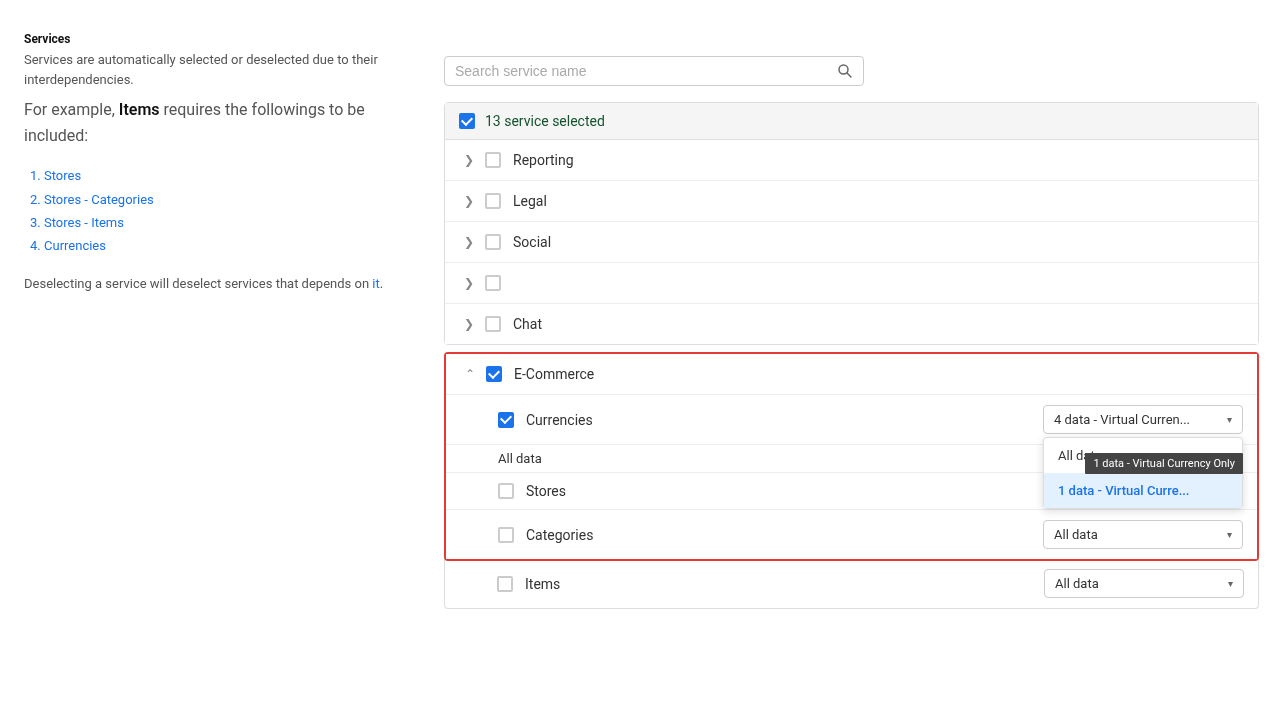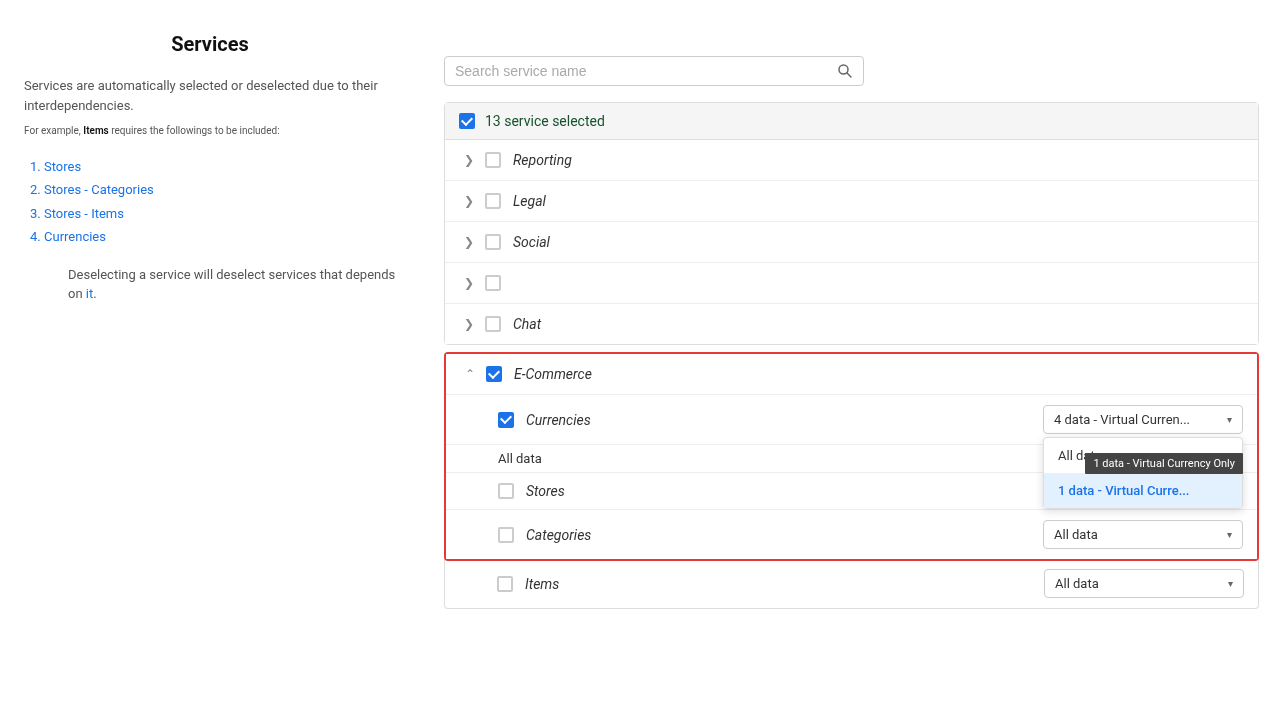--- a/index.html
+++ b/index.html
@@ -1,25 +1,25 @@
 <!DOCTYPE html>
 <html><head>
   <meta charset="utf-8">
   <style>
     * { box-sizing: border-box; margin: 0; padding: 0; }
     body { font-family: -apple-system, BlinkMacSystemFont, 'Segoe UI', Roboto, sans-serif; font-size: 14px; color: #333; background: #fff; display: flex; height: 710px; overflow: hidden; }
 
     .left-panel { width: 420px; padding: 32px 24px; flex-shrink: 0; }
-    .left-panel h2 { font-size: 20px; font-weight: 700; color: #111; margin-bottom: 20px; text-align: center; }
+    .left-panel h2 { font-size: 12px; font-weight: 700; color: #111; margin-bottom: 4px; }
     .left-panel .subtitle { color: #555; line-height: 1.5; font-size: 13px; margin-bottom: 8px; }
-    .left-panel .example { color: #555; font-size: 10px; line-height: 1.6; margin-bottom: 16px; }
+    .left-panel .example { color: #555; font-size: 16px; line-height: 1.6; margin-bottom: 16px; }
     .left-panel .example strong { color: #111; font-weight: 600; }
     .left-panel ol { list-style: decimal; padding-left: 20px; margin-top: 4px; margin-bottom: 16px; }
     .left-panel ol li { color: #1a73e8; font-size: 13px; line-height: 1.8; }
-    .left-panel .deselect-note { color: #555; font-size: 13px; line-height: 1.5; margin-left: 44px; }
+    .left-panel .deselect-note { color: #555; font-size: 13px; line-height: 1.5; }
     .left-panel .deselect-note a { color: #1a73e8; text-decoration: none; }
 
     .right-panel { flex: 1; padding: 20px 24px; overflow-y: auto; }
 
     .search-bar { display: flex; align-items: center; border: 1px solid #ccc; border-radius: 4px; padding: 6px 10px; width: 420px; margin-bottom: 16px; background: #fff; margin-top: 36px; }
     .search-bar input { border: none; outline: none; font-size: 14px; color: #555; flex: 1; background: transparent; }
     .search-bar input::placeholder { color: #aaa; }
     .search-icon-btn { background: none; border: none; cursor: pointer; padding: 0; color: #666; display: flex; align-items: center; }
 
     .service-list { border: 1px solid #ddd; border-radius: 4px; overflow: visible; }
@@ -28,21 +28,21 @@
     .selected-header .blue-check { width: 16px; height: 16px; background: #1a73e8; border-radius: 2px; margin-right: 10px; display: flex; align-items: center; justify-content: center; flex-shrink: 0; }
     .selected-header .blue-check::after { content: ''; display: block; width: 8px; height: 5px; border-left: 2px solid #fff; border-bottom: 2px solid #fff; transform: rotate(-45deg) translate(1px, -1px); }
     .selected-header span { font-size: 14px; color: #14532d; font-weight: 400; }
 
     .service-row { display: flex; align-items: center; padding: 10px 14px; border-bottom: 1px solid #eee; cursor: pointer; background: #fff; position: relative; }
     .service-row:last-child { border-bottom: none; }
     .chevron { width: 20px; height: 20px; display: flex; align-items: center; justify-content: center; color: #888; font-size: 12px; flex-shrink: 0; cursor: pointer; margin-right: 6px; }
     .checkbox { width: 16px; height: 16px; border: 2px solid #ccc; border-radius: 2px; margin-right: 12px; flex-shrink: 0; display: flex; align-items: center; justify-content: center; }
     .checkbox.checked { background: #1a73e8; border-color: #1a73e8; }
     .checkbox.checked::after { content: ''; display: block; width: 8px; height: 5px; border-left: 2px solid #fff; border-bottom: 2px solid #fff; transform: rotate(-45deg) translate(1px, -1px); }
-    .service-name { font-size: 14px; color: #333; flex: 1; font-style: italic; }
+    .service-name { font-size: 14px; color: #333; flex: 1; }
 
     .ecommerce-section { border: 2px solid #e53935; border-radius: 4px; overflow: visible; margin-top: -1px; }
     .ecommerce-header { display: flex; align-items: center; padding: 10px 14px; border-bottom: 1px solid #eee; background: #fff; }
     .chevron-down { width: 20px; height: 20px; display: flex; align-items: center; justify-content: center; color: #888; font-size: 12px; flex-shrink: 0; cursor: pointer; margin-right: 6px; }
 
     .sub-item { display: flex; align-items: center; padding: 10px 14px 10px 52px; border-bottom: 1px solid #eee; background: #fff; position: relative; }
     .sub-item:last-child { border-bottom: none; }
 
     .dropdown-btn { display: flex; align-items: center; border: 1px solid #ccc; border-radius: 4px; padding: 6px 10px; font-size: 13px; color: #333; background: #fff; cursor: pointer; min-width: 200px; justify-content: space-between; margin-left: auto; }
     .dropdown-btn .chevron-d { font-size: 10px; color: #666; margin-left: 8px; }

